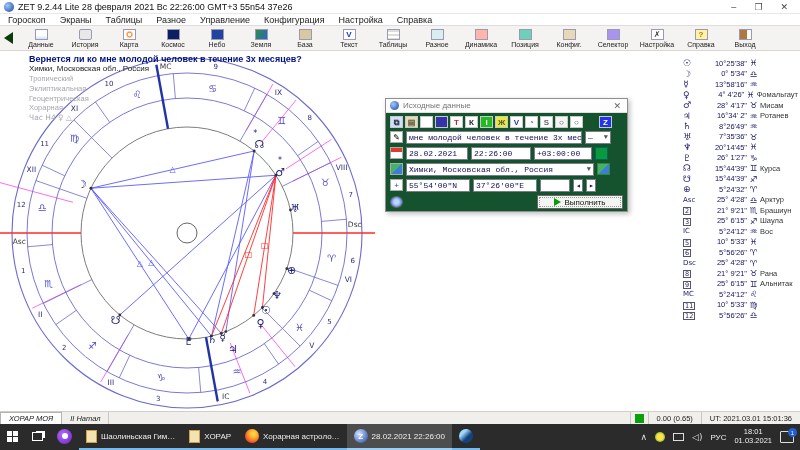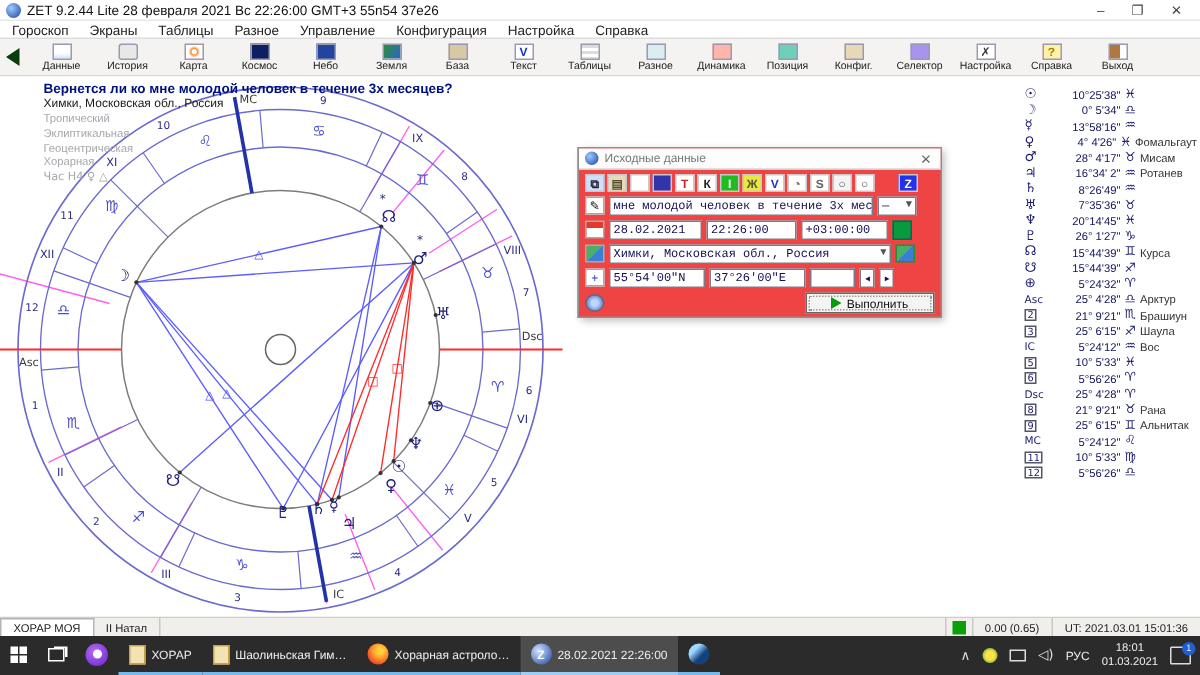--- a/index.html
+++ b/index.html
@@ -29,38 +29,38 @@
   .info-line { font-size:8px; color:#1a1a1a; line-height:1.25;}
   .cfg-line { font-size:7.5px; color:#a7a7ad; line-height:1.3;}
   #side-panel { position:absolute; left:683px; top:7px; width:115px; z-index:3;}
   .sp-row { display:flex; align-items:center; height:10.5px; }
   .sp-g { width:14px; font-size:9px; color:#1a1a6e; }
   .sp-g .boxed { display:inline-block; border:1px solid #556; font-size:6.5px; line-height:6px; padding:0 1px; color:#1a1a6e; background:#fff;}
   .sp-pos { width:50px; font-size:7.5px; color:#14145c; text-align:right; white-space:pre;}
   .sp-sign { width:13px; font-size:8.5px; color:#1a1a6e; text-align:center;}
   .sp-star { font-size:7.5px; color:#333; }
   
-  #dialog { position:absolute; left:385px; top:47px; width:243px; height:114px; background:#ef4444; border:1px solid #8f8f8f; box-shadow:2px 2px 5px rgba(0,0,0,.25); z-index:5; font-size:8px;}
+  #dialog { position:absolute; left:385px; top:47px; width:243px; height:114px; background:#14532d; border:1px solid #8f8f8f; box-shadow:2px 2px 5px rgba(0,0,0,.25); z-index:5; font-size:8px;}
   #dlg-title { height:14px; display:flex; align-items:center; padding:0 4px; color:#777; background:#fdfdfd; border-bottom:1px solid #e0e0e0;}
   #dlg-title .dlg-ico{ width:9px;height:9px;border-radius:50%;background:radial-gradient(circle at 35% 35%,#9ecbff,#1b3f9e); margin-right:4px;}
   #dlg-close { margin-left:auto; color:#666; font-size:9px; padding-right:2px;}
   #dlg-toolbar { height:16px; display:flex; align-items:center; gap:2px; padding:1px 4px 0 4px;}
   .dtb { width:13px; height:12px; border:1px solid #c8c8c8; background:#fff; font-size:8px; line-height:11px; text-align:center; font-weight:bold;}
   .dlg-row { height:16px; display:flex; align-items:center; gap:3px; padding:0 4px;}
   .row-ico { width:13px; height:12px; border:1px solid #aaa; background:#fff; font-size:8px; line-height:11px; text-align:center; flex:0 0 auto;}
   .ri-cal{background:linear-gradient(#e23b2e 4px,#fff 4px);} .ri-map{background:linear-gradient(135deg,#49b06a 50%,#3a7fd4 50%);}
   .ri-coord{color:#2244cc;} .ri-globe{background:radial-gradient(circle,#bcd6ff 30%,#2a57b0);border-radius:50%;border-color:#667;}
   .fld { border:1px solid #7a7a8a; background:#fff; height:13px; font-family:"Liberation Mono",monospace; font-size:8px; color:#101055; padding:1px 2px; overflow:hidden; white-space:nowrap;}
   .combo-arrow{ color:#555; font-size:7px; margin-left:auto;}
   #exec-btn { margin-left:auto; width:86px; height:14px; border:1px solid #666; outline:1px dotted #999; outline-offset:-3px; background:#f4f4f2; display:flex; align-items:center; justify-content:center; gap:3px; font-size:8px; color:#111;}
   #exec-btn .play{ width:0;height:0;border-top:4px solid transparent;border-bottom:4px solid transparent;border-left:7px solid #089a08;}
   .greenbtn { width:13px; height:13px; background:#0a9a3c; border:1px solid #066; }
   
   #statusbar { height:13px; background:#f0efec; border-top:1px solid #cfcecb; display:flex; align-items:stretch; font-size:7.5px; color:#222;}
-  .sb-tab { padding:0 8px; display:flex; align-items:center; border-right:1px solid #c9c8c4;}
+  .sb-tab { padding:0 8px; display:flex; align-items:center; border-right:1px solid #c9c8c4;font-style:italic;}
   .sb-tab.active { background:#fff; border:1px solid #b5b4b0; border-bottom:none;}
   #sb-fill { flex:1; border-right:1px solid #c9c8c4;}
   #sb-green { width:9px; height:9px; background:#0aa00a; align-self:center; margin:0 4px;}
   .sb-cell { display:flex; align-items:center; padding:0 8px; border-left:1px solid #c9c8c4;}
   
   #taskbar { height:26px; background:#2b2b2b; display:flex; align-items:stretch; color:#eee; font-size:8px; position:relative;}
   .tk-btn { display:flex; align-items:center; gap:4px; padding:0 7px; border-bottom:2px solid transparent; white-space:nowrap;}
   .tk-btn.running { border-bottom:2px solid #76b9ed;}
   .tk-btn.active { background:#4d4d4d; border-bottom:2px solid #9ccdf4;}
   #start-icon { display:grid; grid-template-columns:5px 5px; grid-template-rows:5px 5px; gap:1px;}
@@ -556,25 +556,25 @@
       <div id="taskview-icon"></div>
     </div>
   <div class="tk-btn">
       <div class="alice">
         <div></div>
       </div>
     </div>
   <div id="tk-apps" style="display:flex;align-items:stretch;">
       <div class="tk-btn running">
         <div class="doc-ico"></div>
-        <span>ХОРАР</span>
+        <span>Шаолиньская Гим…</span>
       </div>
       <div class="tk-btn running">
         <div class="doc-ico"></div>
-        <span>Шаолиньская Гим…</span>
+        <span>ХОРАР</span>
       </div>
       <div class="tk-btn running">
         <div class="ff-ico"></div>
         <span>Хорарная астроло…</span>
       </div>
       <div class="tk-btn active">
         <div class="zet-ico">Z</div>
         <span>28.02.2021  22:26:00</span>
       </div>
       <div class="tk-btn running">

